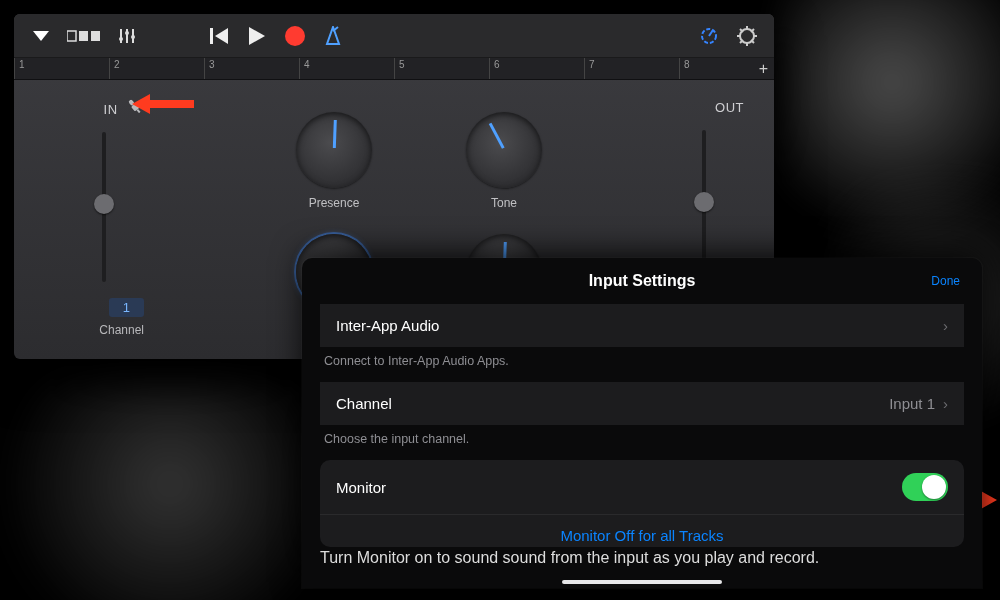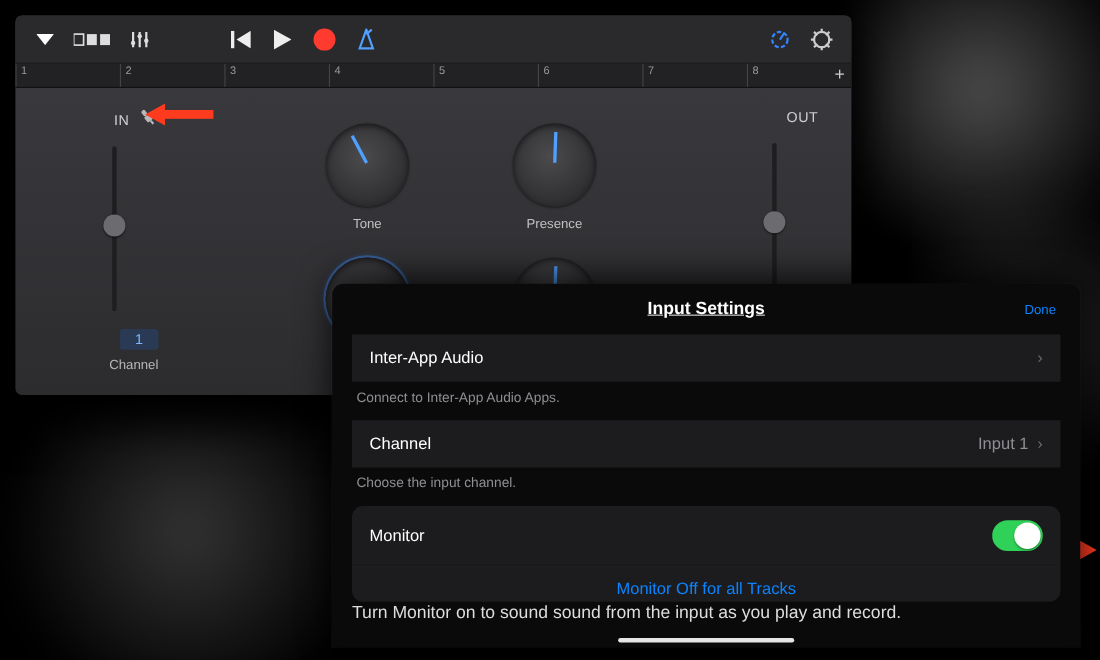--- a/index.html
+++ b/index.html
@@ -96,21 +96,21 @@
   .arrow-r.right .shaft{ width:44px;}
   .arrow-r.right .head{ border-top:10px solid transparent; border-bottom:10px solid transparent; border-left:18px solid #ff3b1f;}
 
   .sheet {
     position:absolute; left:302px; top:258px;
     width:680px; height:330px;
     background:#0a0a0b; border-radius:10px 10px 0 0;
     box-shadow: 0 -6px 30px rgba(0,0,0,.8), 0 0 0 1px rgba(255,255,255,.04);
     padding:0 18px 8px;
   }
-  .sheet-header { display:flex; align-items:center; height:46px;text-decoration:underline; }
+  .sheet-header { display:flex; align-items:center; height:46px; }
   .sheet-title { flex:1; text-align:center; font-size:16px; font-weight:600; color:#fff;}
   .done { color:#0a84ff; font-size:12px; font-weight:500; position:absolute; right:22px; }
   .cell {
     background:#1c1c1e; border-radius:0; padding:13px 16px;
     display:flex; align-items:center; justify-content:space-between;
     font-size:15px; color:#fff;
   }
   .cell + .hint { margin:7px 4px 14px; font-size:12.5px; color:#8e8e93;}
   .cell .right { display:flex; align-items:center; gap:8px; color:#8e8e93; font-size:15px;}
   .chevron { color:#6c6c70; }
@@ -227,26 +227,26 @@
       </span>
       <div class="v-track">
           <div class="v-thumb" style="top:62px"></div>
         </div>
       <div class="ch-badge">1</div>
       <div class="ch-label">Channel</div>
     </div>
 
     <div class="knob-area">
       <div class="knob-wrap">
+          <div class="knob k2"></div>
+          <div class="knob-label">Presence</div>
+        </div>
+      <div class="knob-wrap">
           <div class="knob k1"></div>
           <div class="knob-label">Tone</div>
-        </div>
-      <div class="knob-wrap">
-          <div class="knob k2"></div>
-          <div class="knob-label">Presence</div>
         </div>
       <div class="knob-wrap">
           <div class="knob k3"></div>
           <div class="knob-label">Co</div>
         </div>
       <div class="knob-wrap">
           <div class="knob k2"></div>
         </div>
     </div>
 

